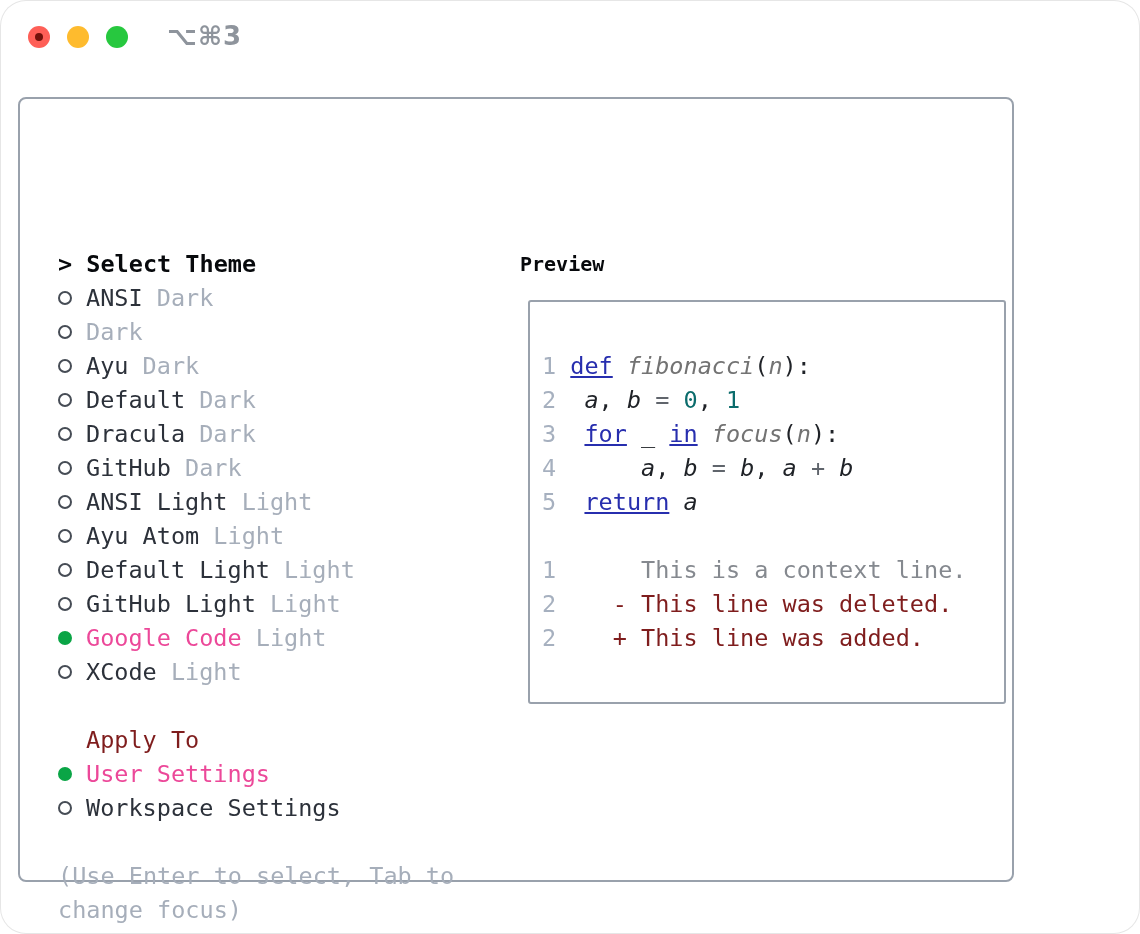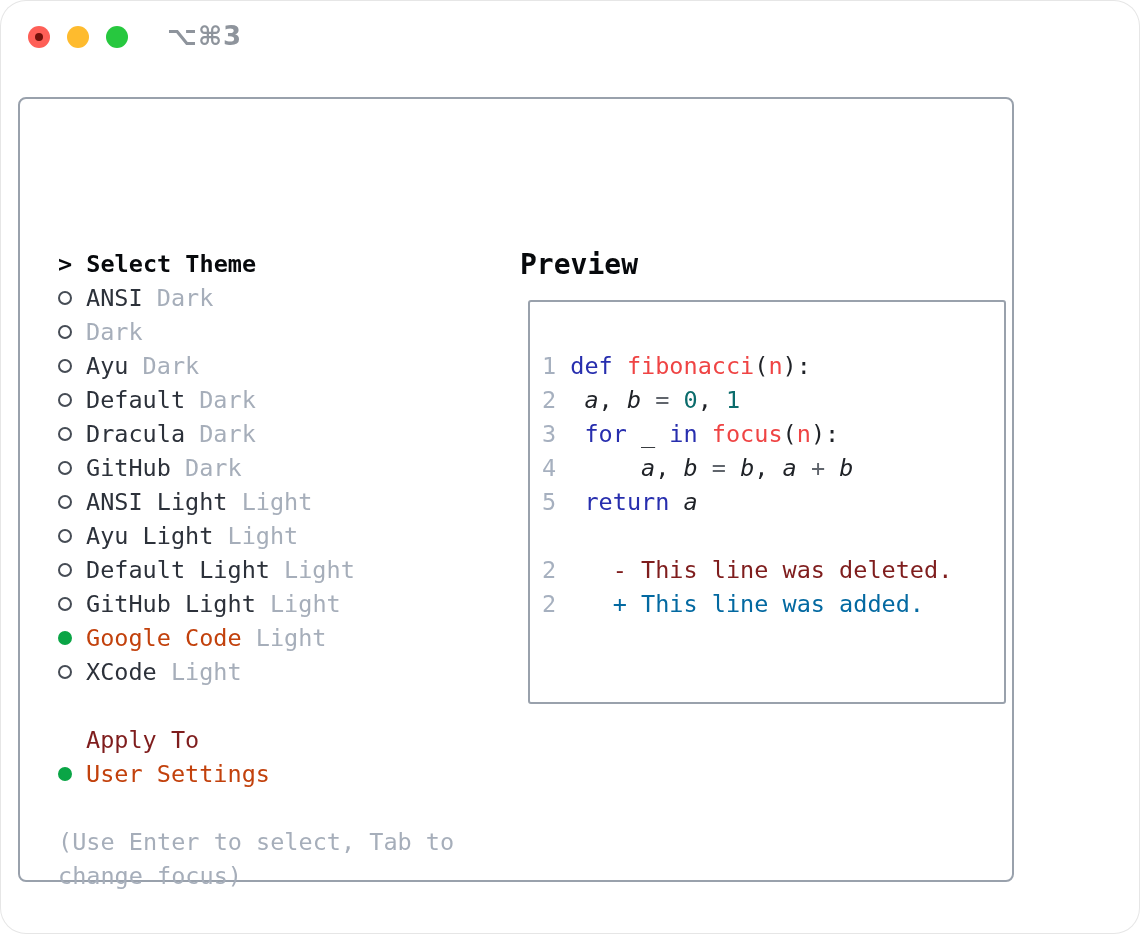--- a/index.html
+++ b/index.html
@@ -25,40 +25,40 @@
   
   .leftcol { position:absolute; left:38px; top:148px; width:440px; }
   .row { height:34px; display:flex; align-items:center; white-space:pre;
          font-size:23.5px; line-height:34px; }
   .prompt, .htitle { font-weight:bold; color:#07090c; }
   .section-title { padding-left:28px; color:#7f1d1d; }
   .marker { display:inline-flex; width:28px; align-items:center; }
   .circle { width:14px; height:14px; border:2px solid #464c55; border-radius:50%; }
   .circle.sel { background:#0aa546; border-color:#0aa546; }
   .tname { color:#2c313a; }
-  .tname.sel { color:#c2410c; }
+  .tname.sel { color:#ec4899; }
   .tvariant { color:#a6aeba; }
   .helpline { color:#a6aeba; }
   
   .preview-title { position:absolute; left:500px; top:148px; height:34px; display:flex;
-                   align-items:center; font-size:28px; font-weight:bold; color:#07090c; }
+                   align-items:center; font-size:20px; font-weight:bold; color:#07090c; }
   .preview-box { position:absolute; left:508px; top:201px; width:478px; height:404px;
                  border:2px solid #99a1ac; border-radius:3px; background:#fff; overflow:hidden; }
   .codewrap { padding:47px 0 0 12px; }
   .cl { height:34px; line-height:34px; white-space:pre; font-size:23.5px; }
   .num { color:#a6b0bf; }
-  .kw  { color:#272eae; }
-  .fn  { color:#ef4444; }
+  .kw  { color:#272eae;text-decoration:underline; }
+  .fn  { color:#737373;font-style:italic; }
   .lit { color:#0b6c6c; }
   .id  { color:#1f2227; font-style:italic; }
   .pl  { color:#1f2227; }
   .op  { color:#60656c; }
   .ctx { color:#85898f; }
   .del { color:#7f1d1d; }
-  .add { color:#0369a1; }
+  .add { color:#7f1d1d; }
 </style>
 </head>
 <body>
 
 <div class="screen">
 
   <div>
     <span class="tl red">
         <span class="dot"></span>
       </span>
@@ -75,50 +75,52 @@
       </div>
 
       <div>
           <div class="row"><span class="marker"><span class="circle"></span></span><span class="tname">ANSI </span><span class="tvariant">Dark</span></div>
           <div class="row"><span class="marker"><span class="circle"></span></span><span class="tvariant">Dark</span></div>
           <div class="row"><span class="marker"><span class="circle"></span></span><span class="tname">Ayu </span><span class="tvariant">Dark</span></div>
           <div class="row"><span class="marker"><span class="circle"></span></span><span class="tname">Default </span><span class="tvariant">Dark</span></div>
           <div class="row"><span class="marker"><span class="circle"></span></span><span class="tname">Dracula </span><span class="tvariant">Dark</span></div>
           <div class="row"><span class="marker"><span class="circle"></span></span><span class="tname">GitHub </span><span class="tvariant">Dark</span></div>
           <div class="row"><span class="marker"><span class="circle"></span></span><span class="tname">ANSI Light </span><span class="tvariant">Light</span></div>
-          <div class="row"><span class="marker"><span class="circle"></span></span><span class="tname">Ayu Light </span><span class="tvariant">Light</span></div>
+          <div class="row"><span class="marker"><span class="circle"></span></span><span class="tname">Ayu Atom </span><span class="tvariant">Light</span></div>
           <div class="row"><span class="marker"><span class="circle"></span></span><span class="tname">Default Light </span><span class="tvariant">Light</span></div>
           <div class="row"><span class="marker"><span class="circle"></span></span><span class="tname">GitHub Light </span><span class="tvariant">Light</span></div>
           <div class="row"><span class="marker"><span class="circle sel"></span></span><span class="tname sel">Google Code </span><span class="tvariant">Light</span></div>
           <div class="row"><span class="marker"><span class="circle"></span></span><span class="tname">XCode </span><span class="tvariant">Light</span></div>
         </div>
 
       <div class="row"></div>
 
       <div class="row section-title">Apply To</div>
 
       <div>
           <div class="row"><span class="marker"><span class="circle sel"></span></span><span class="tname sel">User Settings</span></div>
+          <div class="row"><span class="marker"><span class="circle"></span></span><span class="tname">Workspace Settings</span></div>
         </div>
 
       <div class="row"></div>
 
       <div class="row helpline">(Use Enter to select, Tab to</div>
       <div class="row helpline">change focus)</div>
     </div>
 
     <div class="preview-title">Preview</div>
 
     <div class="preview-box">
       <div class="codewrap">
           <div class="cl"><span class="num">1</span><span class="pl"> </span><span class="kw">def</span><span class="pl"> </span><span class="fn">fibonacci</span><span class="pl">(</span><span class="fn">n</span><span class="pl">):</span></div>
           <div class="cl"><span class="num">2</span><span class="pl">  </span><span class="id">a</span><span class="pl">, </span><span class="id">b</span><span class="pl"> </span><span class="op">=</span><span class="pl"> </span><span class="lit">0</span><span class="pl">, </span><span class="lit">1</span></div>
           <div class="cl"><span class="num">3</span><span class="pl">  </span><span class="kw">for</span><span class="pl"> _ </span><span class="kw">in</span><span class="pl"> </span><span class="fn">focus</span><span class="pl">(</span><span class="fn">n</span><span class="pl">):</span></div>
           <div class="cl"><span class="num">4</span><span class="pl">      </span><span class="id">a</span><span class="pl">, </span><span class="id">b</span><span class="pl"> </span><span class="op">=</span><span class="pl"> </span><span class="id">b</span><span class="pl">, </span><span class="id">a</span><span class="pl"> </span><span class="op">+</span><span class="pl"> </span><span class="id">b</span></div>
           <div class="cl"><span class="num">5</span><span class="pl">  </span><span class="kw">return</span><span class="pl"> </span><span class="id">a</span></div>
           <div class="cl"><span class="pl"> </span></div>
+          <div class="cl"><span class="num">1</span><span class="pl">      </span><span class="ctx">This is a context line.</span></div>
           <div class="cl"><span class="num">2</span><span class="pl">    </span><span class="del">- This line was deleted.</span></div>
           <div class="cl"><span class="num">2</span><span class="pl">    </span><span class="add">+ This line was added.</span></div>
         </div>
     </div>
 
   </div>
 </div>
 
 </body></html>

